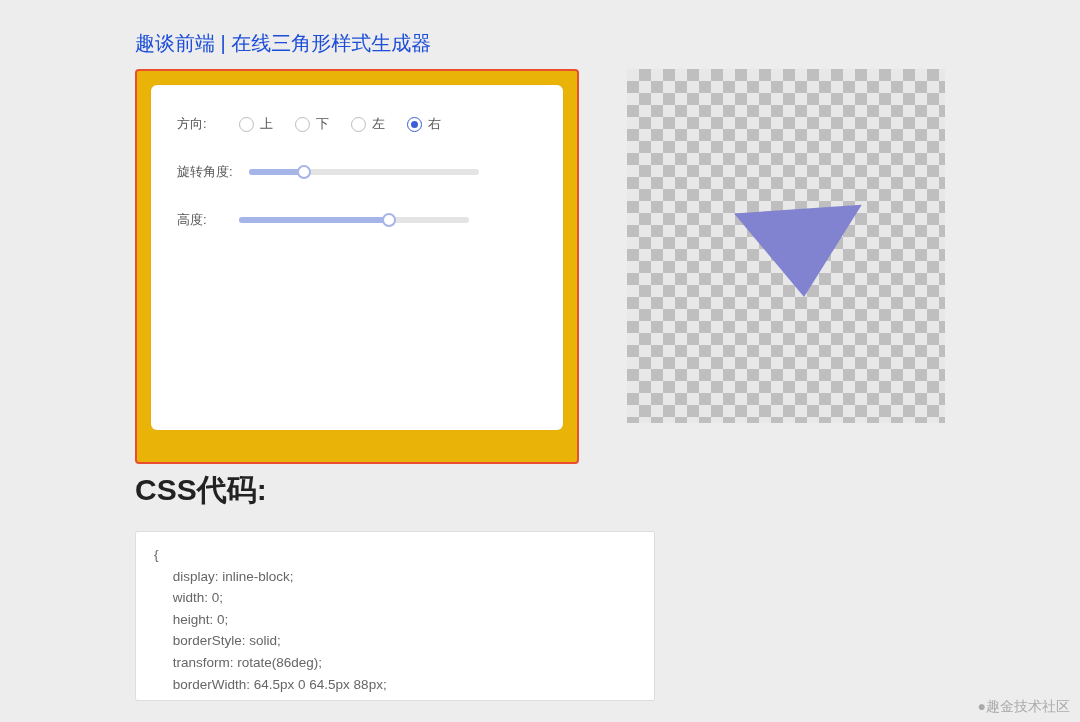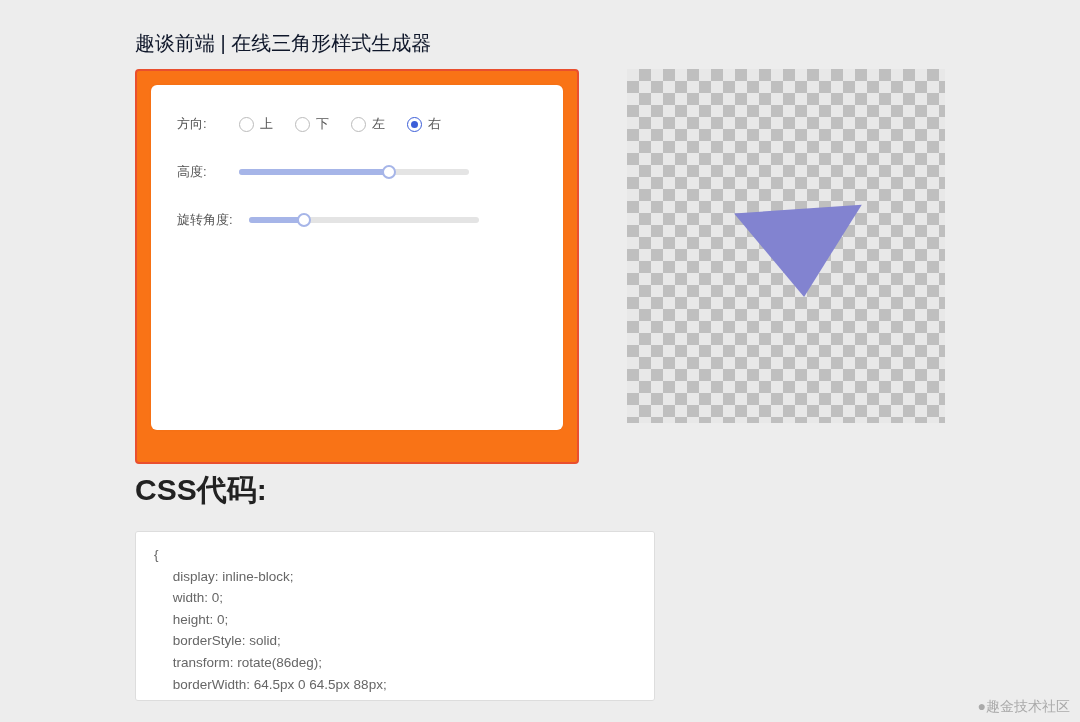--- a/index.html
+++ b/index.html
@@ -9,36 +9,36 @@
       width: 1080px;
       height: 722px;
       overflow: hidden;
       position: relative;
     }
     .container {
       padding: 30px 135px 0 135px;
     }
     .title {
       font-size: 20px;
-      color: #0f172a;
+      color: #1d4ed8;
       font-weight: 500;
       margin-bottom: 12px;
     }
     .main-row {
       display: flex;
       gap: 48px;
       align-items: flex-start;
     }
     .controls-outer {
       border: 2px solid #e94f2e;
       border-radius: 4px;
       width: 460px;
       height: 395px;
       padding: 14px;
-      background: #f97316;
+      background: #eab308;
     }
     .controls-inner {
       background: #fff;
       border-radius: 6px;
       width: 100%;
       height: 345px;
       padding: 30px 26px;
       box-shadow: 0 0 3px rgba(0,0,0,0.04);
     }
     .ctrl-row {
@@ -193,32 +193,32 @@
             </div>
             <div class="radio-item selected">
               <span class="radio-circle"></span>
               <span>右</span>
             </div>
           </div>
         </div>
 
 
         <div class="ctrl-row">
+          <span class="ctrl-label rotate">旋转角度:</span>
+          <div class="slider">
+            <div class="slider-fill" id="fill-rotate" style="width: 24%;"></div>
+            <div class="slider-thumb" id="thumb-rotate" style="left: 24%;"></div>
+          </div>
+        </div>
+
+        <div class="ctrl-row">
           <span class="ctrl-label">高度:</span>
           <div class="slider">
             <div class="slider-fill" id="fill-height" style="width: 65%;"></div>
             <div class="slider-thumb" id="thumb-height" style="left: 65%;"></div>
-          </div>
-        </div>
-
-        <div class="ctrl-row">
-          <span class="ctrl-label rotate">旋转角度:</span>
-          <div class="slider">
-            <div class="slider-fill" id="fill-rotate" style="width: 24%;"></div>
-            <div class="slider-thumb" id="thumb-rotate" style="left: 24%;"></div>
           </div>
         </div>
 
 
       </div>
     </div>
 
     <div class="preview">
       <div class="triangle"></div>
     </div>

